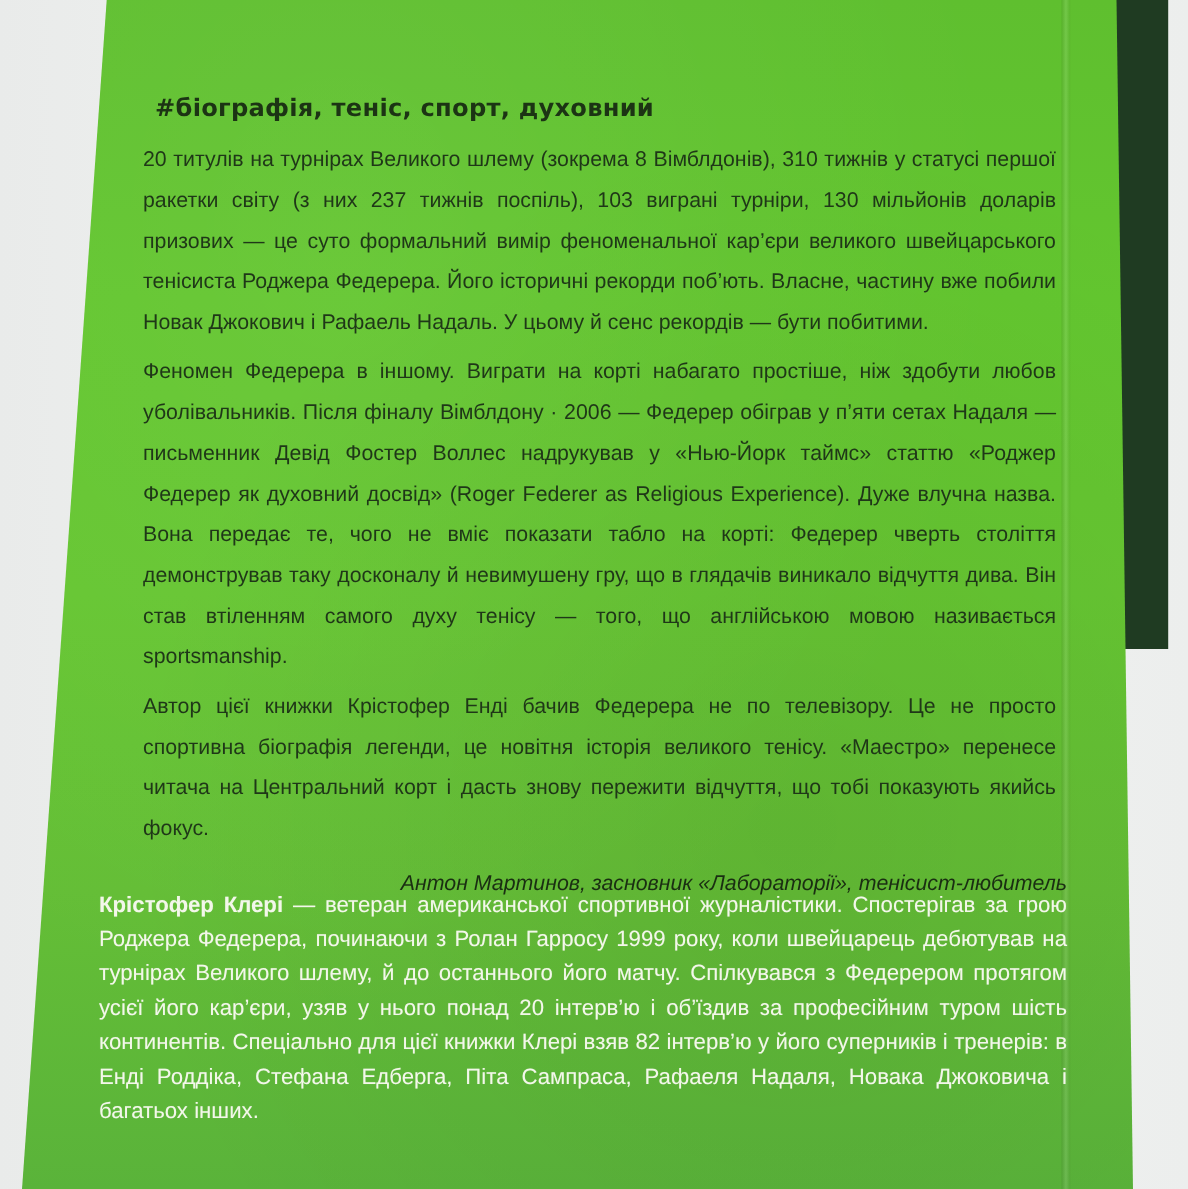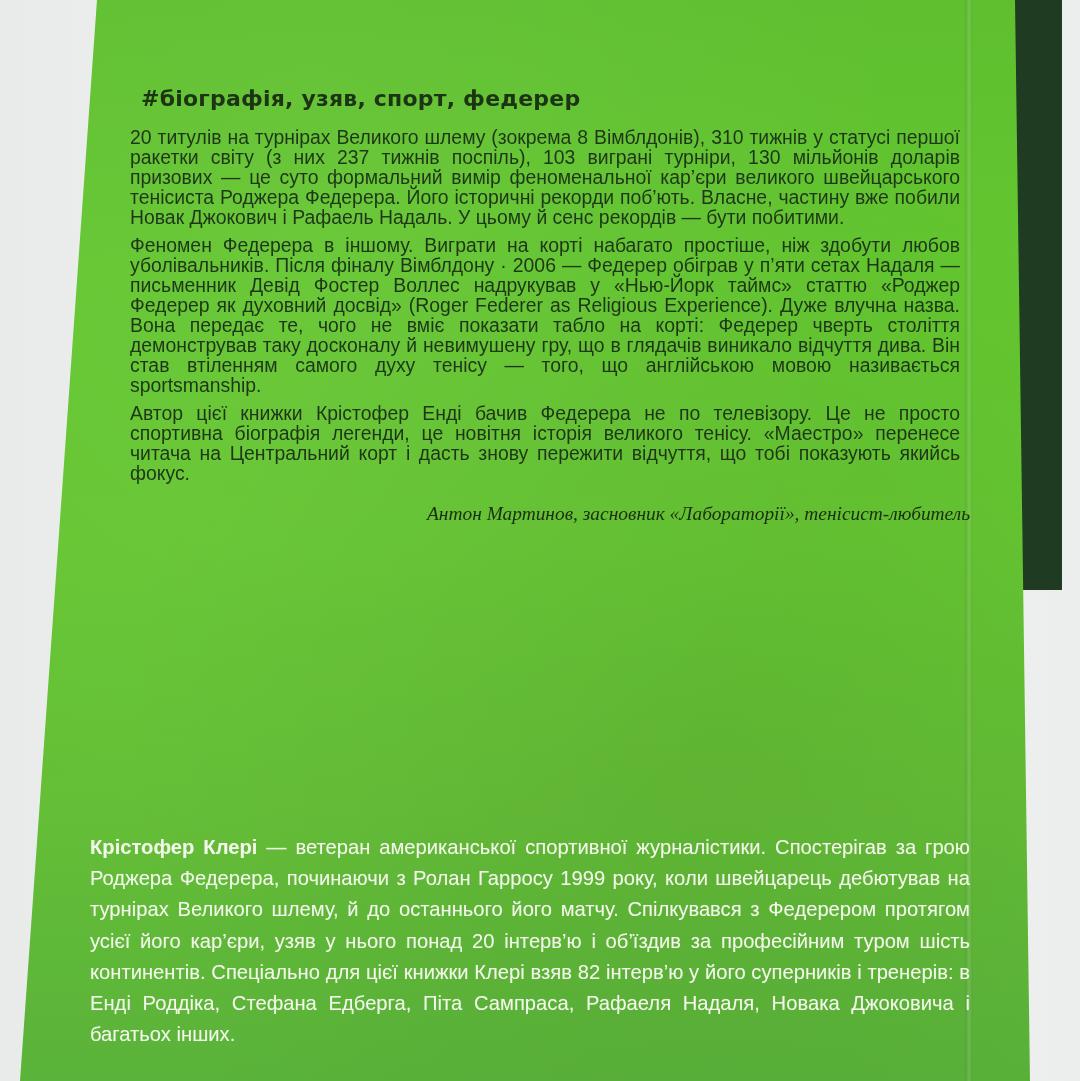--- a/index.html
+++ b/index.html
@@ -58,38 +58,38 @@
       font-family: "DejaVu Sans", sans-serif;
       font-weight: bold;
       font-size: 22px;
       margin: 0 0 16px 11px;
       color: #1c3414;
       letter-spacing: 0.2px;
     }
     .para {
       font-family: "Liberation Sans", sans-serif;
       font-size: 19.4px;
-      line-height: 20px;
+      line-height: 37px;
       text-align: justify;
       margin: 0 0 8px 0;
       color: #1f3718;
     }
     .attribution {
-      font-family: Liberation Serif, serif;
+      font-family: Liberation Sans, sans-serif;
       font-style: italic;
       font-size: 19.4px;
       text-align: right;
       margin-top: 20px;
       margin-right: -10px;
       color: #1a2e12;
     }
     .author-bio {
       position: absolute;
       left: 90px;
-      top: 832px;
+      top: 808px;
       width: 880px;
       font-family: "Liberation Sans", sans-serif;
       font-size: 20.2px;
       line-height: 31.2px;
       text-align: justify;
       color: #f3f7ea;
       text-shadow: 0 0 1px rgba(255,255,255,0.25);
     }
     .author-bio .name {
       font-weight: bold;
@@ -98,21 +98,21 @@
 </head>
 <body>
 
 <div class="scene">
   <div class="book-back"></div>
   <div class="book-cover">
     <div class="spine-fold"></div>
   </div>
 
   <div class="content">
-    <div class="tags">#біографія, узяв, спорт, федерер</div>
+    <div class="tags">#біографія, теніс, спорт, духовний</div>
     <p class="para">20 титулів на турнірах Великого шлему (зокрема 8 Вімблдонів), 310 тижнів у статусі першої ракетки світу (з них 237 тижнів поспіль), 103 виграні турніри, 130 мільйонів доларів призових — це суто формальний вимір феноменальної кар’єри великого швейцарського тенісиста Роджера Федерера. Його історичні рекорди поб’ють. Власне, частину вже побили Новак Джокович і Рафаель Надаль. У цьому й сенс рекордів — бути побитими.</p>
     <p class="para">Феномен Федерера в іншому. Виграти на корті набагато простіше, ніж здобути любов уболівальників. Після фіналу Вімблдону · 2006 — Федерер обіграв у п’яти сетах Надаля — письменник Девід Фостер Воллес надрукував у «Нью-Йорк таймс» статтю «Роджер Федерер як духовний досвід» (Roger Federer as Religious Experience). Дуже влучна назва. Вона передає те, чого не вміє показати табло на корті: Федерер чверть століття демонстрував таку досконалу й невимушену гру, що в глядачів виникало відчуття дива. Він став втіленням самого духу тенісу — того, що англійською мовою називається sportsmanship.</p>
     <p class="para">Автор цієї книжки Крістофер Енді бачив Федерера не по телевізору. Це не просто спортивна біографія легенди, це новітня історія великого тенісу. «Маестро» перенесе читача на Центральний корт і дасть знову пережити відчуття, що тобі показують якийсь фокус.</p>
     <div class="attribution">Антон Мартинов, засновник «Лабораторії», тенісист-любитель</div>
   </div>
 
   <div class="author-bio"><span class="name">Крістофер Клері</span><span> — ветеран американської спортивної журналістики. Спостерігав за грою Роджера Федерера, починаючи з Ролан Гарросу 1999 року, коли швейцарець дебютував на турнірах Великого шлему, й до останнього його матчу. Спілкувався з Федерером протягом усієї його кар’єри, узяв у нього понад 20 інтерв’ю і об’їздив за професійним туром шість континентів. Спеціально для цієї книжки Клері взяв 82 інтерв’ю у його суперників і тренерів: в Енді Роддіка, Стефана Едберга, Піта Сампраса, Рафаеля Надаля, Новака Джоковича і багатьох інших.</span></div>
 </div>
 
 </body></html>

